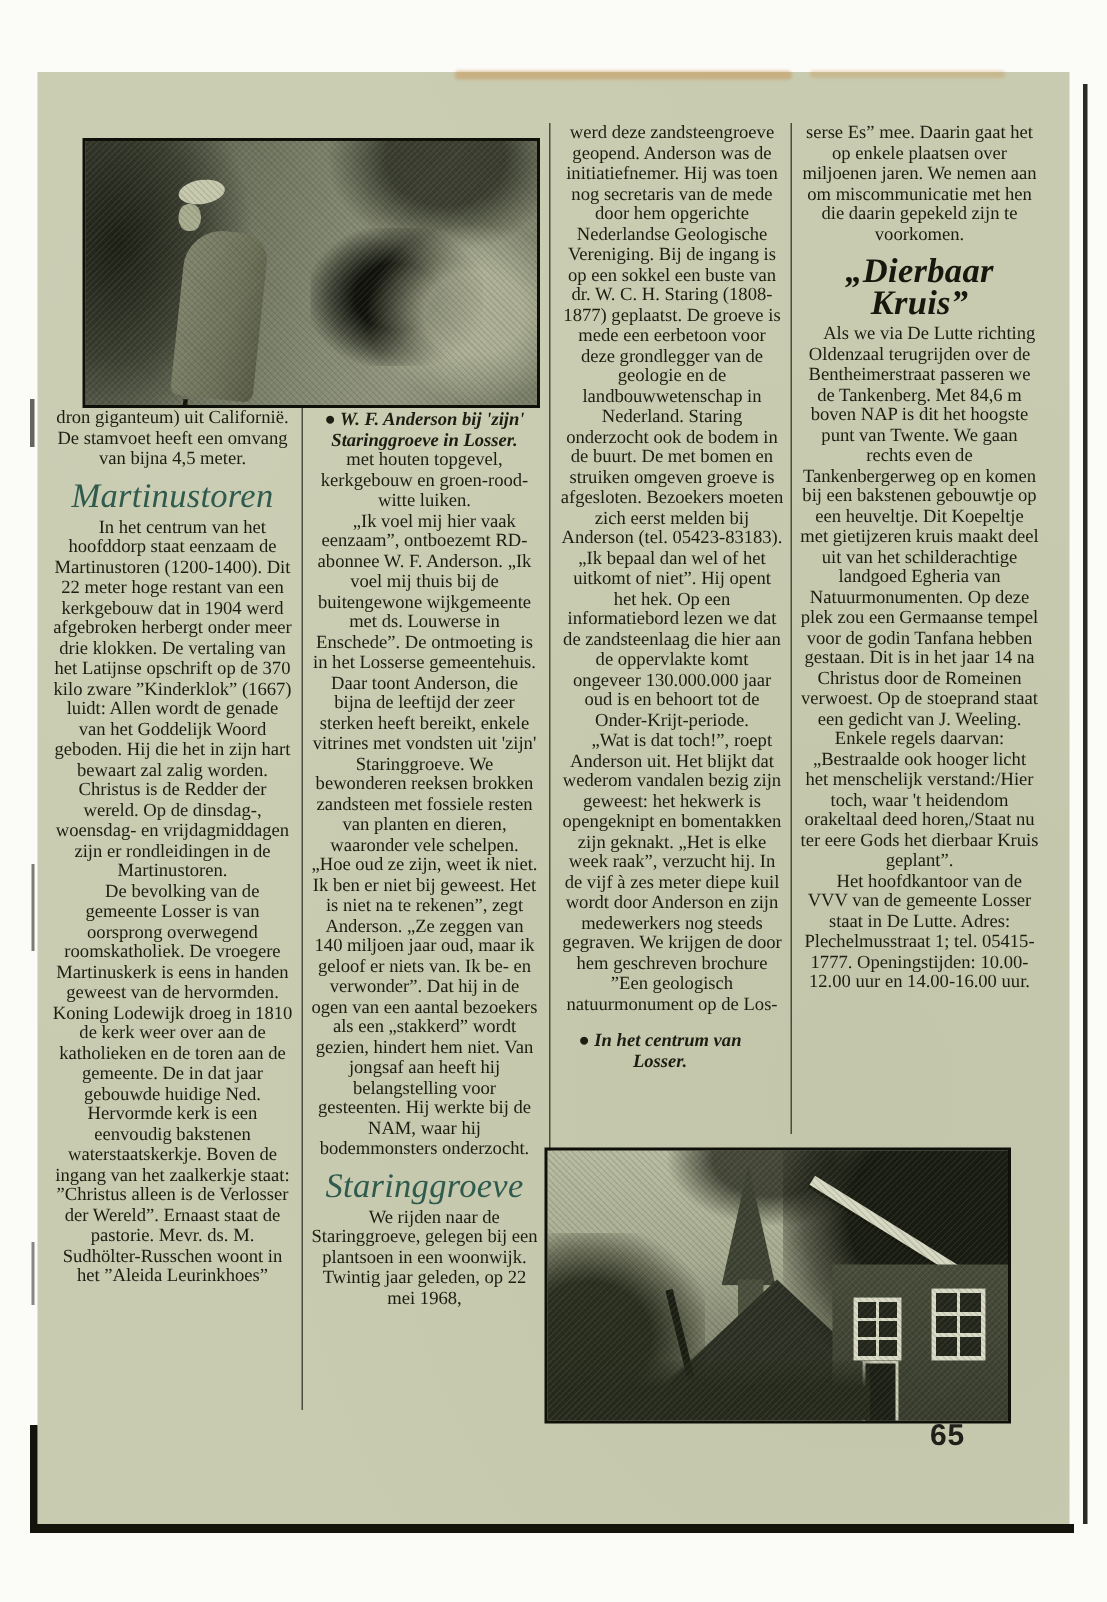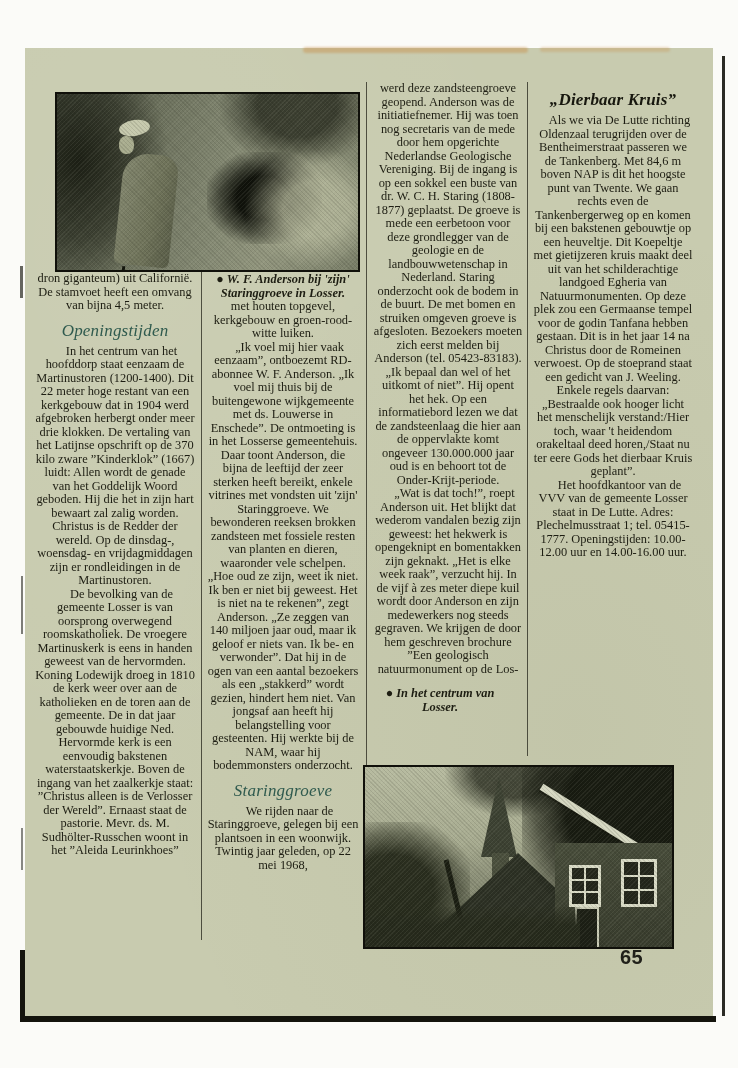--- a/index.html
+++ b/index.html
@@ -34,21 +34,21 @@
     text-align:center;
   }
   .col1{left:10px;top:224px;width:160px;height:770px;}
   .col2{left:182px;top:224px;width:152px;height:770px;}
   .col3{left:348px;top:34px;width:150px;height:676px;}
   .col4{left:508px;top:34px;width:160px;height:684px;}
   .col p{margin:0;}
   .col p.ind{text-indent:13px;}
   h2.sec{
     margin:7px 0 4px 0;
-    font-size:17px;line-height:21px;font-weight:500;
+    font-size:23px;line-height:21px;font-weight:500;
     font-style:italic;color:#2f5a4e;letter-spacing:.2px;
   }
   h2.sec.black{color:#17170e;font-weight:700;}
   .caption{
     font-style:italic;font-weight:600;line-height:14px;margin:0 0 12px 0;
   }
   .caption.below{margin:10px 16px 0 0;}
   .vrule{position:absolute;width:1px;background:rgba(35,35,24,0.75);}
   .ruleA{left:176px;top:224px;height:668px;}
   .ruleB{left:341px;top:34px;height:856px;}
@@ -131,40 +131,41 @@
       <div class="tp-cane"></div>
     </div>
   </figure>
 
   <div class="vrule ruleA"></div>
   <div class="vrule ruleB"></div>
   <div class="vrule ruleC"></div>
 
   <div class="col col1">
     <p class="cont">dron giganteum) uit Californië. De stamvoet heeft een omvang van bijna 4,5 meter.</p>
-    <h2 class="sec">Openingstijden</h2>
+    <h2 class="sec">Martinustoren</h2>
     <p class="ind">In het centrum van het hoofddorp staat eenzaam de Martinustoren (1200-1400). Dit 22 meter hoge restant van een kerkgebouw dat in 1904 werd afgebroken herbergt onder meer drie klokken. De vertaling van het Latijnse opschrift op de 370 kilo zware ”Kinderklok” (1667) luidt: Allen wordt de genade van het Goddelijk Woord geboden. Hij die het in zijn hart bewaart zal zalig worden. Christus is de Redder der wereld. Op de dinsdag-, woensdag- en vrijdagmiddagen zijn er rondleidingen in de Martinustoren.</p>
     <p class="ind">De bevolking van de gemeente Losser is van oorsprong overwegend roomskatholiek. De vroegere Martinuskerk is eens in handen geweest van de hervormden. Koning Lodewijk droeg in 1810 de kerk weer over aan de katholieken en de toren aan de gemeente. De in dat jaar gebouwde huidige Ned. Hervormde kerk is een eenvoudig bakstenen waterstaatskerkje. Boven de ingang van het zaalkerkje staat: ”Christus alleen is de Verlosser der Wereld”. Ernaast staat de pastorie. Mevr. ds. M. Sudhölter-Russchen woont in het ”Aleida Leurinkhoes”</p>
   </div>
 
   <div class="col col2">
     <p class="caption">● W. F. Anderson bij 'zijn' Staringgroeve in Losser.</p>
     <p class="cont">met houten topgevel, kerkgebouw en groen-rood-witte luiken.</p>
     <p class="ind">„Ik voel mij hier vaak eenzaam”, ontboezemt RD-abonnee W. F. Anderson. „Ik voel mij thuis bij de buitengewone wijkgemeente met ds. Louwerse in Enschede”. De ontmoeting is in het Losserse gemeentehuis. Daar toont Anderson, die bijna de leeftijd der zeer sterken heeft bereikt, enkele vitrines met vondsten uit 'zijn' Staringgroeve. We bewonderen reeksen brokken zandsteen met fossiele resten van planten en dieren, waaronder vele schelpen. „Hoe oud ze zijn, weet ik niet. Ik ben er niet bij geweest. Het is niet na te rekenen”, zegt Anderson. „Ze zeggen van 140 miljoen jaar oud, maar ik geloof er niets van. Ik be- en verwonder”. Dat hij in de ogen van een aantal bezoekers als een „stakkerd” wordt gezien, hindert hem niet. Van jongsaf aan heeft hij belangstelling voor gesteenten. Hij werkte bij de NAM, waar hij bodemmonsters onderzocht.</p>
     <h2 class="sec">Staringgroeve</h2>
     <p class="ind">We rijden naar de Staringgroeve, gelegen bij een plantsoen in een woonwijk. Twintig jaar geleden, op 22 mei 1968,</p>
   </div>
 
   <div class="col col3">
     <p class="cont">werd deze zandsteengroeve geopend. Anderson was de initiatiefnemer. Hij was toen nog secretaris van de mede door hem opgerichte Nederlandse Geologische Vereniging. Bij de ingang is op een sokkel een buste van dr. W. C. H. Staring (1808-1877) geplaatst. De groeve is mede een eerbetoon voor deze grondlegger van de geologie en de landbouwwetenschap in Nederland. Staring onderzocht ook de bodem in de buurt. De met bomen en struiken omgeven groeve is afgesloten. Bezoekers moeten zich eerst melden bij Anderson (tel. 05423-83183). „Ik bepaal dan wel of het uitkomt of niet”. Hij opent het hek. Op een informatiebord lezen we dat de zandsteenlaag die hier aan de oppervlakte komt ongeveer 130.000.000 jaar oud is en behoort tot de Onder-Krijt-periode.</p>
     <p class="ind">„Wat is dat toch!”, roept Anderson uit. Het blijkt dat wederom vandalen bezig zijn geweest: het hekwerk is opengeknipt en bomentakken zijn geknakt. „Het is elke week raak”, verzucht hij. In de vijf à zes meter diepe kuil wordt door Anderson en zijn medewerkers nog steeds gegraven. We krijgen de door hem geschreven brochure ”Een geologisch natuurmonument op de Los-</p>
     <p class="caption below">● In het centrum van Losser.</p>
   </div>
 
   <div class="col col4">
+    <p class="cont">serse Es” mee. Daarin gaat het op enkele plaatsen over miljoenen jaren. We nemen aan om miscommunicatie met hen die daarin gepekeld zijn te voorkomen.</p>
     <h2 class="sec black">„Dierbaar Kruis”</h2>
     <p class="ind">Als we via De Lutte richting Oldenzaal terugrijden over de Bentheimerstraat passeren we de Tankenberg. Met 84,6 m boven NAP is dit het hoogste punt van Twente. We gaan rechts even de Tankenbergerweg op en komen bij een bakstenen gebouwtje op een heuveltje. Dit Koepeltje met gietijzeren kruis maakt deel uit van het schilderachtige landgoed Egheria van Natuurmonumenten. Op deze plek zou een Germaanse tempel voor de godin Tanfana hebben gestaan. Dit is in het jaar 14 na Christus door de Romeinen verwoest. Op de stoeprand staat een gedicht van J. Weeling. Enkele regels daarvan: „Bestraalde ook hooger licht het menschelijk verstand:/Hier toch, waar 't heidendom orakeltaal deed horen,/Staat nu ter eere Gods het dierbaar Kruis geplant”.</p>
     <p class="ind">Het hoofdkantoor van de VVV van de gemeente Losser staat in De Lutte. Adres: Plechelmusstraat 1; tel. 05415-1777. Openingstijden: 10.00-12.00 uur en 14.00-16.00 uur.</p>
   </div>
 
   <figure class="photo bottomphoto" style="margin:0" title="Zwart-wit foto: dorpscentrum van Losser met kerktoren en bakstenen huizen">
     <div class="bp-treetop"></div>
     <div class="bp-spire"></div>
     <div class="bp-tower"></div>
     <div class="bp-roof"></div>

